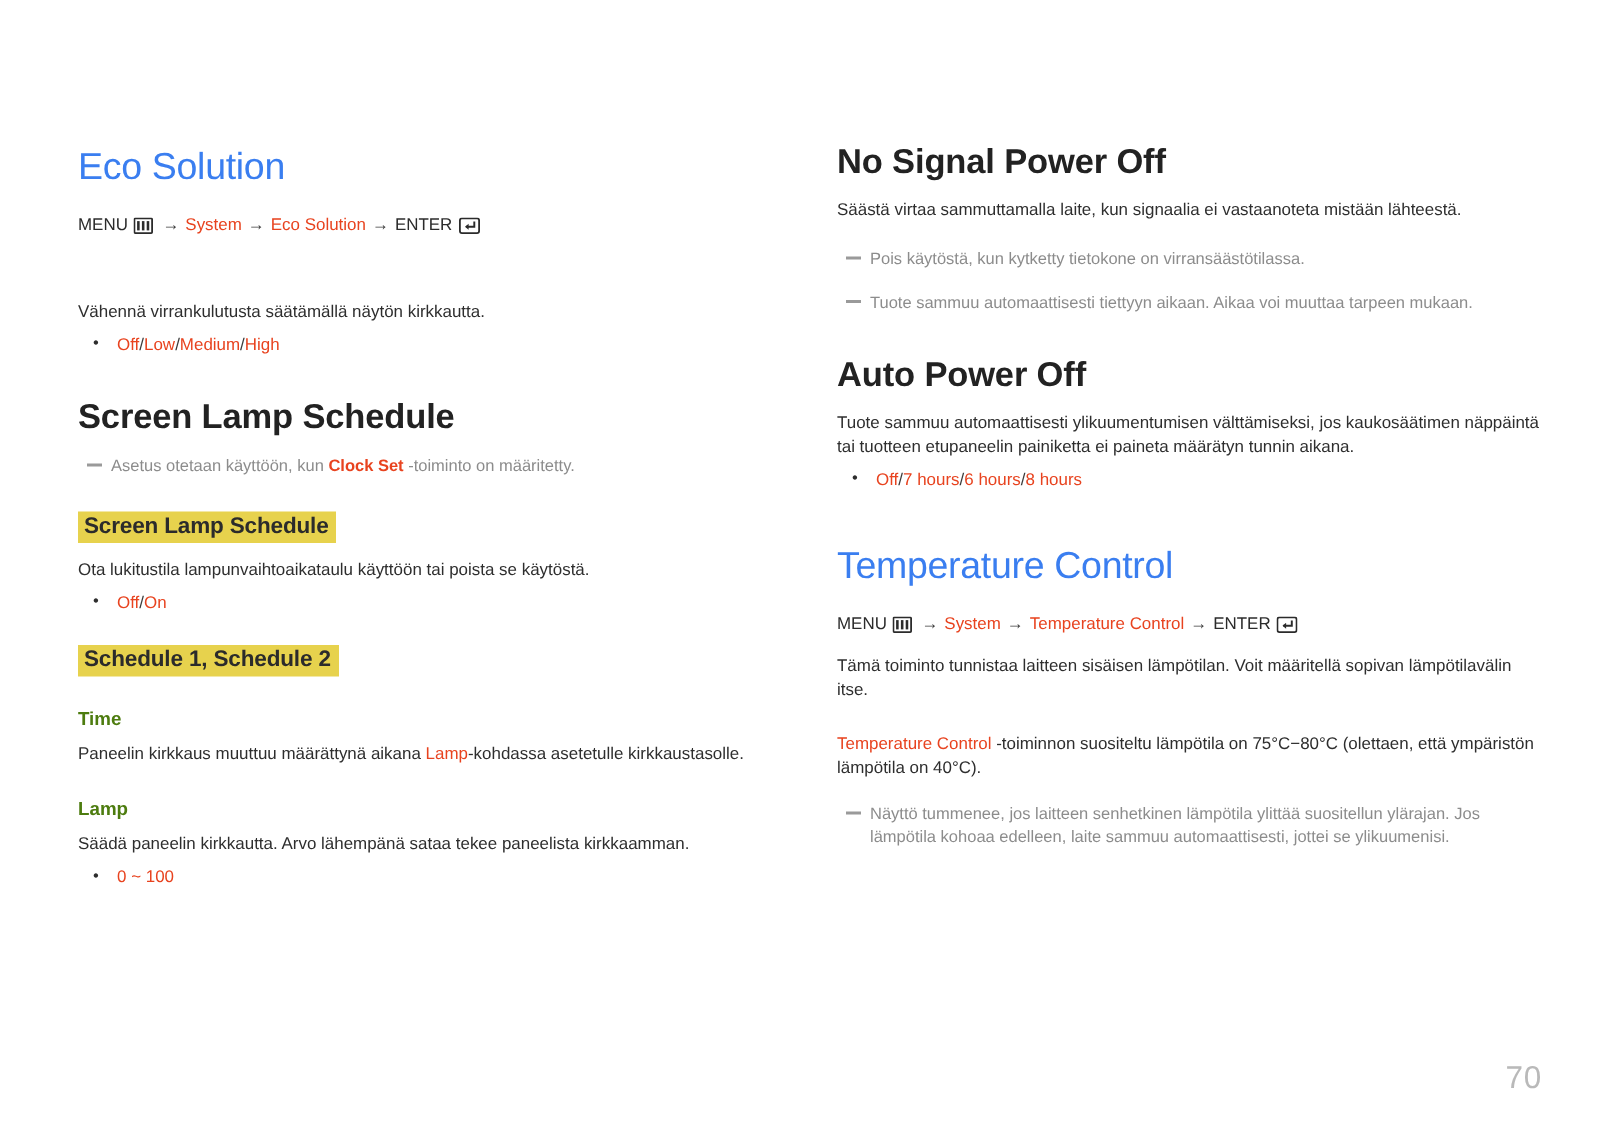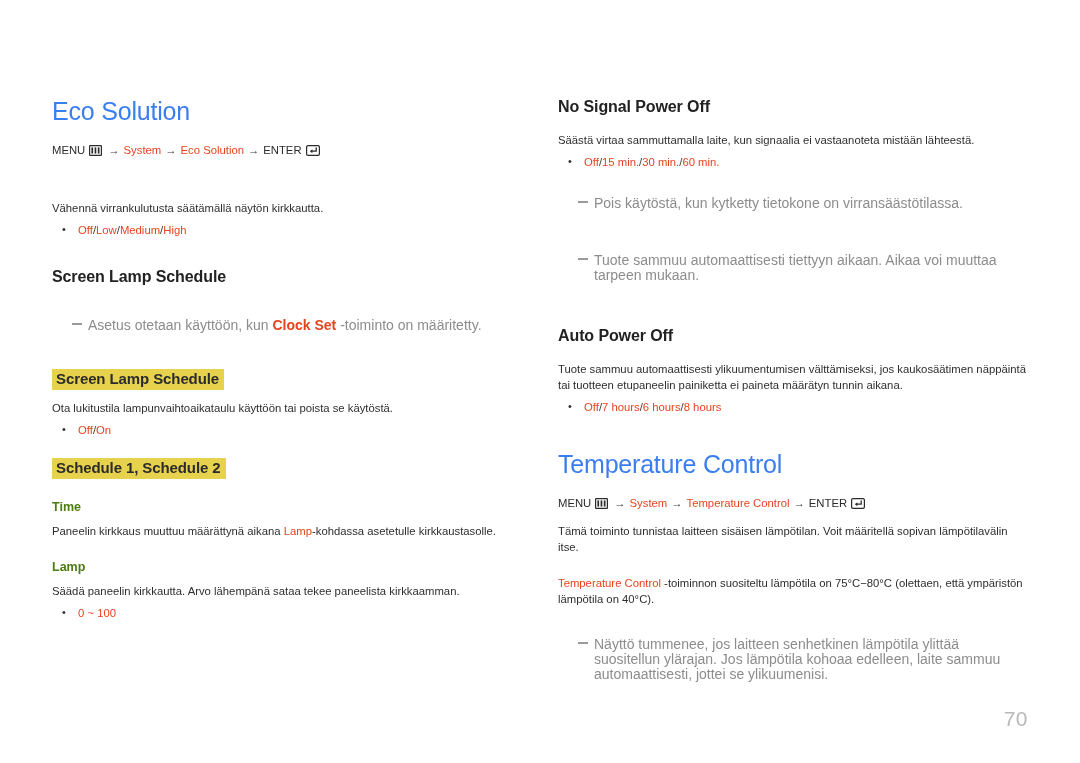--- a/index.html
+++ b/index.html
@@ -33,21 +33,21 @@
   
   h1.chapter {
     font-size: 25px;
     line-height: 30px;
     font-weight: 400;
     color: #3a7ef0;
     margin: 0 0 0 0;
     letter-spacing: -0.2px;
   }
   h2.section {
-    font-size: 16px;
+    font-size: 23px;
     line-height: 22px;
     font-weight: 700;
     color: #222222;
     margin: 0;
     letter-spacing: -0.1px;
   }
   h3.sub {
     font-size: 12.5px;
     line-height: 16px;
     font-weight: 700;
@@ -89,26 +89,26 @@
   ul.opts li::before {
     content: "\2022";
     position: absolute;
     left: 10px;
     top: -1px;
     font-size: 11px;
     color: #2e2e2e;
   }
 
   .note {
-    font-size: 14px;
+    font-size: 11px;
     line-height: 15px;
     color: #8c8c8c;
     padding-left: 18px;
     position: relative;
-    margin: 18px;
+    margin: 4px;
   }
   .note::before {
     content: "";
     position: absolute;
     left: 2px;
     top: 5px;
     width: 10px;
     height: 1.6px;
     background: #9a9a9a;
   }
@@ -265,23 +265,20 @@
   <div class="col col-right">
 
     <h2 class="section">No Signal Power Off</h2>
 
     <div class="sp14"></div>
 
     <p class="body">Säästä virtaa sammuttamalla laite, kun signaalia ei vastaanoteta mistään lähteestä.</p>
 
     <div class="sp6"></div>
 
-    <ul class="opts">
-      <li><span class="orange">Off</span><span class="sep">/</span><span class="orange">15 min.</span><span class="sep">/</span><span class="orange">30 min.</span><span class="sep">/</span><span class="orange">60 min.</span></li>
-    </ul>
 
     <div class="sp8"></div>
 
     <p class="note">Pois käytöstä, kun kytketty tietokone on virransäästötilassa.</p>
 
     <div class="sp6"></div>
 
     <p class="note">Tuote sammuu automaattisesti tiettyyn aikaan. Aikaa voi muuttaa tarpeen mukaan.</p>
 
     <div class="sp24"></div>

